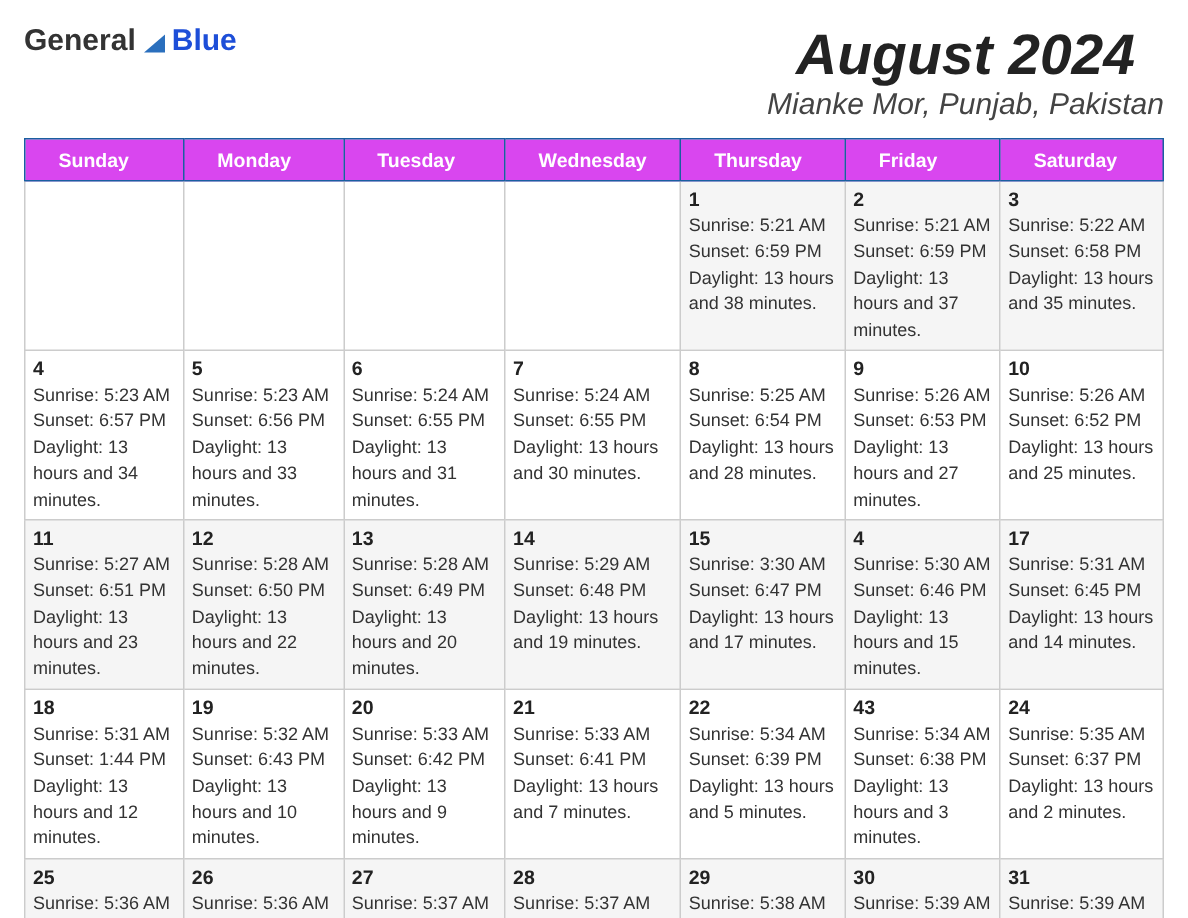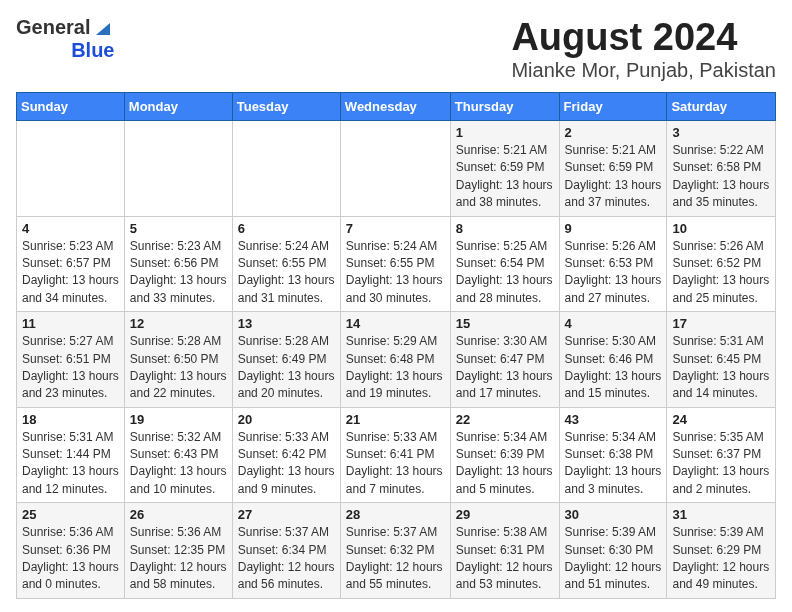--- a/index.html
+++ b/index.html
@@ -11,42 +11,42 @@
       padding: 16px;
     }
     .header-area {
       display: flex;
       justify-content: space-between;
       align-items: flex-start;
       margin-bottom: 10px;
     }
     .logo {
       display: flex;
-      flex-direction: column;
-      align-items: flex-end;
-    }
-    .title-area { text-align: left; }
+      flex-direction: row;
+      align-items: flex-start;
+    }
+    .title-area { text-align: center; font-style: italic; }
     .month-title {
       font-size: 38px;
       font-weight: bold;
       color: #222;
     }
     .location-title {
       font-size: 20px;
       color: #444;
     }
     .calendar-table {
       width: 100%;
       border-collapse: collapse;
       font-size: 11px;
     }
     .calendar-table thead tr th {
-      background-color: #3b82f6;
+      background-color: #d946ef;
       color: #fff;
-      padding: 6px 4px;
+      padding: 6px 22px;
       text-align: left;
       font-size: 13px;
       border: 1px solid #1a5fa0;
     }
     .calendar-table tbody tr td {
       border: 1px solid #ccc;
       vertical-align: top;
       padding: 4px 5px;
       height: 80px;
       width: 113px;

